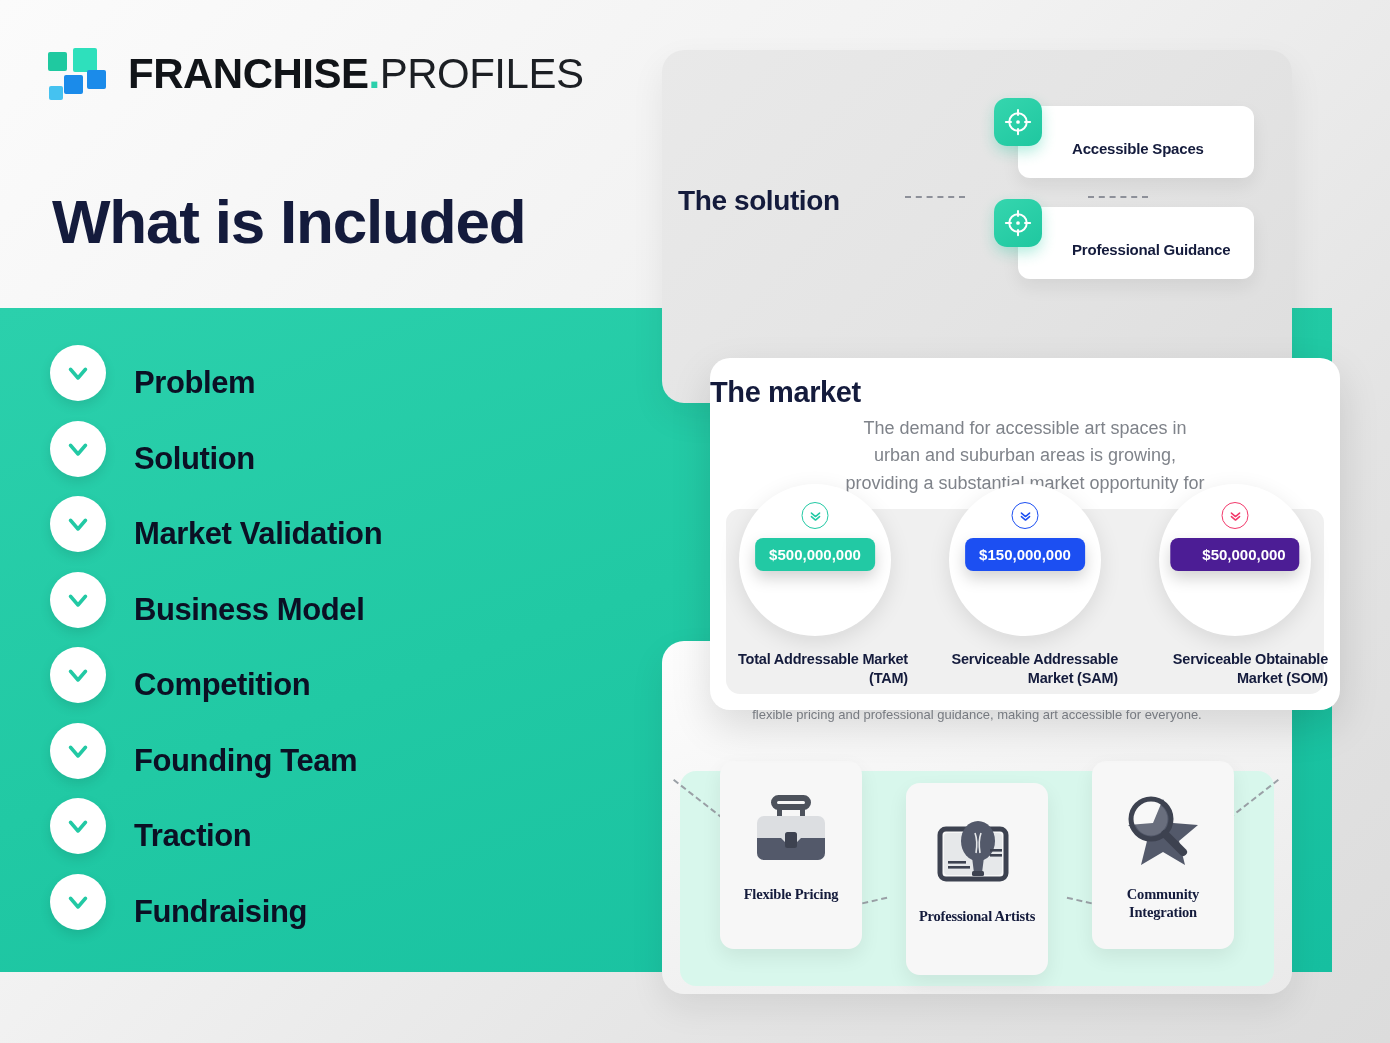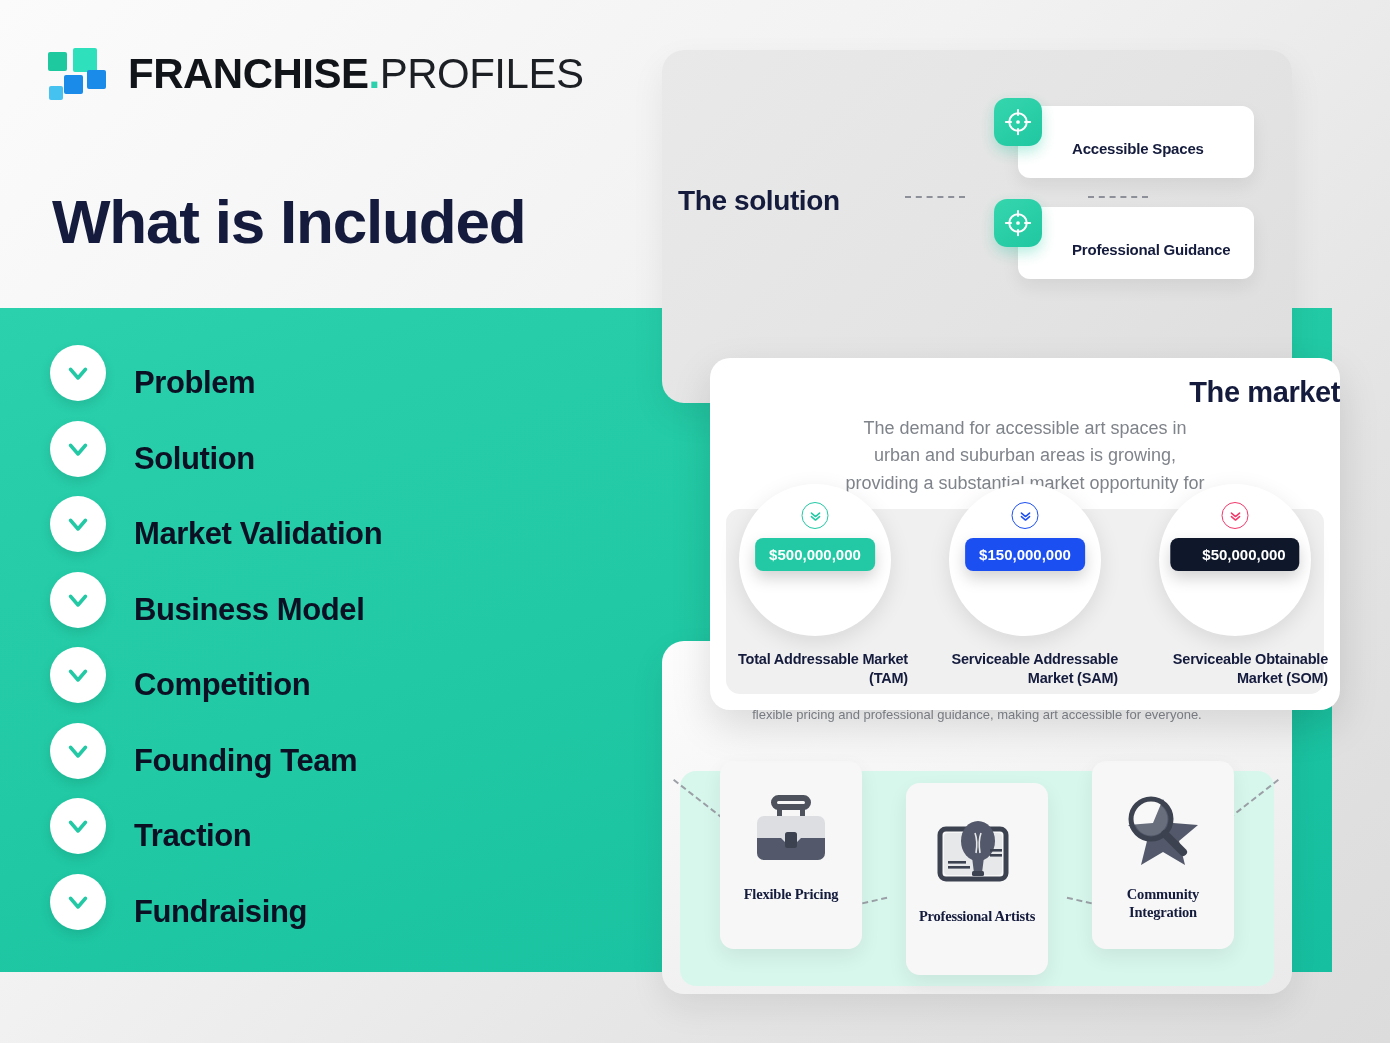--- a/index.html
+++ b/index.html
@@ -108,21 +108,21 @@
 
   
   .panel-market {
     position: absolute; left: 710px; top: 358px;
     width: 630px; height: 352px;
     background: #ffffff; border-radius: 20px;
     box-shadow: 0 16px 40px rgba(0,0,0,0.13);
     z-index: 6;
   }
   .mkt-title {
-    margin-top: 18px; text-align: right;
+    margin-top: 18px; text-align: left;
     font-size: 29px; font-weight: 700; color: #141B3C; letter-spacing:-0.4px;
   }
   .mkt-desc {
     margin: 6px auto 0; width: 360px; text-align: center;
     font-size: 18px; line-height: 1.52; color: #7f838a;
   }
   .mkt-strip {
     position: absolute; left: 16px; top: 151px;
     width: 598px; height: 185px;
     background: #f0f0f0; border-radius: 14px;
@@ -437,21 +437,21 @@
       </div>
 
       <div class="mkt-col">
         <div class="mkt-bubble">
           <div class="mkt-chev" style="border-color:#F2396B;">
             <svg width="14" height="14" viewBox="0 0 24 24" fill="none" stroke="#F2396B" stroke-width="2.6" stroke-linecap="round" stroke-linejoin="round">
                 <polyline points="5 7 12 13 19 7"></polyline>
                 <polyline points="5 13 12 19 19 13"></polyline>
               </svg>
           </div>
-          <div class="mkt-badge" style="background:#0f172a;padding-left:32px;">$50,000,000</div>
+          <div class="mkt-badge" style="background:#4c1d95;padding-left:32px;">$50,000,000</div>
         </div>
         <div class="mkt-caption">Serviceable Obtainable Market (SOM)</div>
       </div>
 
     </div>
   </div>
 
   <div class="mkt-dash dash-a" style="z-index:7;"></div>
   <div class="mkt-dash dash-b" style="z-index:7;"></div>
 

